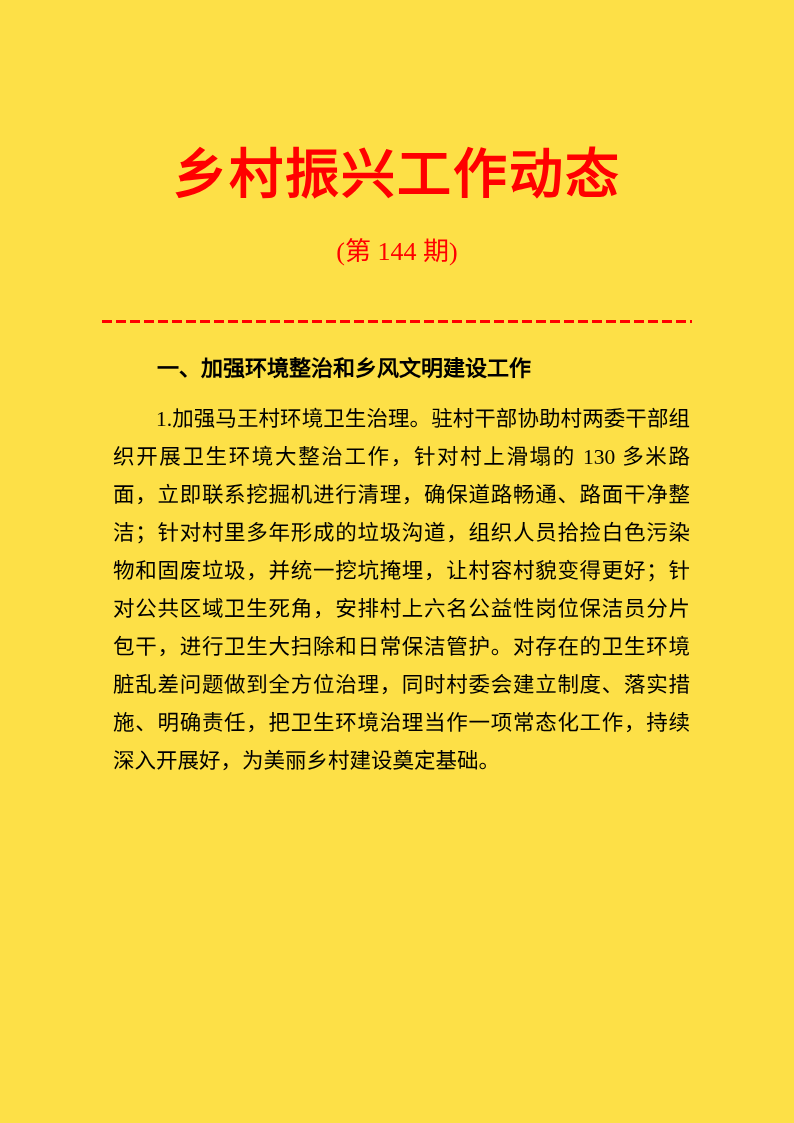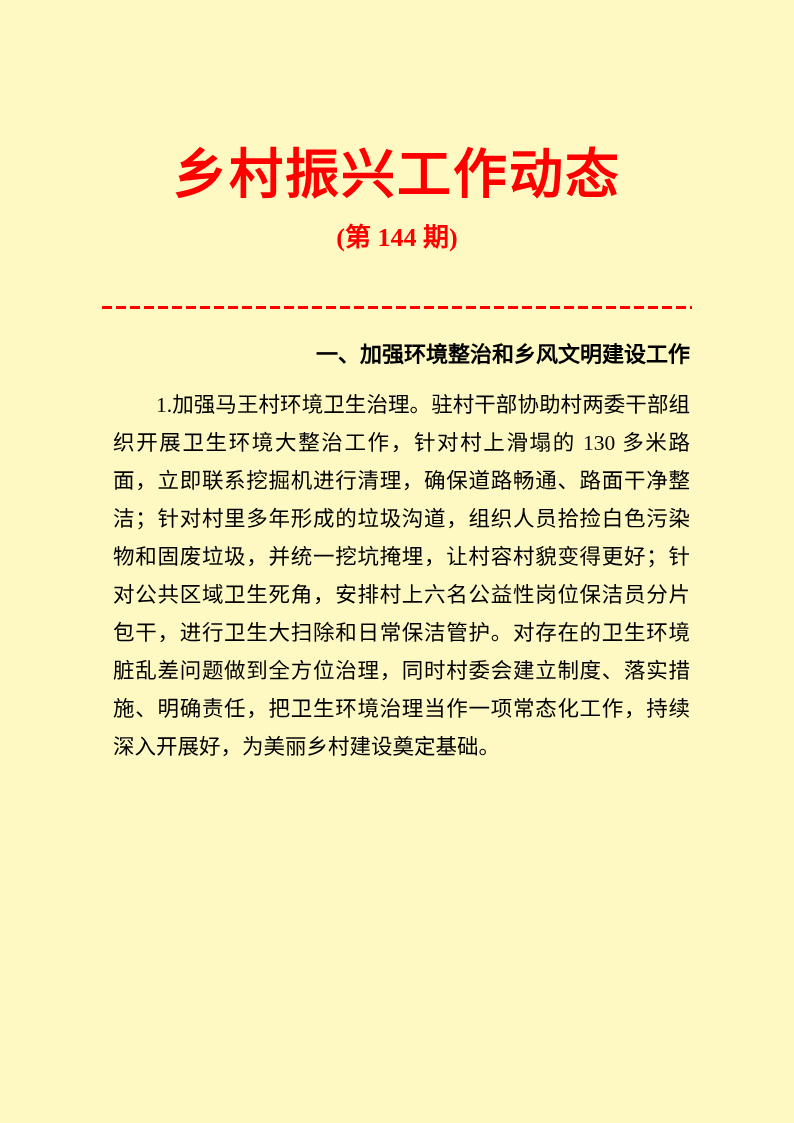--- a/index.html
+++ b/index.html
@@ -5,41 +5,41 @@
   html, body {
     margin: 0;
     padding: 0;
     background: #ffffff;
   }
   .page {
     position: relative;
     width: 794px;
     height: 1123px;
     margin: 0 auto;
-    background: #fef9c3;
+    background: #fde047;
     overflow: hidden;
     font-family: "Liberation Serif", "DejaVu Serif", serif;
   }
   .doc-title {
     margin: 144px 0 0 0;
     text-align: center;
     color: #ff0000;
     font-family: "Liberation Serif", "DejaVu Serif", serif;
     font-weight: bold;
     font-size: 54px;
     line-height: 62px;
     letter-spacing: 2px;
     white-space: nowrap;
   }
   .doc-issue {
-    margin-top: 16px;
+    margin-top: 30px;
     text-align: center;
     color: #ff0000;
     font-family: "Liberation Serif", "DejaVu Serif", serif;
-    font-weight: bold;
+    font-weight: normal;
     font-size: 26px;
     line-height: 32px;
   }
   .divider {
     width: 590px;
     height: 3px;
     margin: 52px auto 0 auto;
     background: repeating-linear-gradient(
       to right,
       #ff0000 0px, #ff0000 10px,
@@ -55,21 +55,21 @@
   }
   .para {
     margin: 0;
     text-indent: 2em;
   }
   .para.heading {
     font-family: "Liberation Sans", "DejaVu Sans", sans-serif;
     font-weight: bold;
     font-size: 22px;
     margin: 5px 0 12px 0;
-    text-align: right;
+    text-align: left;
   }
 </style>
 </head>
 <body>
 
 <div class="page">
   <h1 class="doc-title">乡村振兴工作动态</h1>
   <div class="doc-issue">(第 144 期)</div>
   <div class="divider"></div>
   <div class="doc-body">

